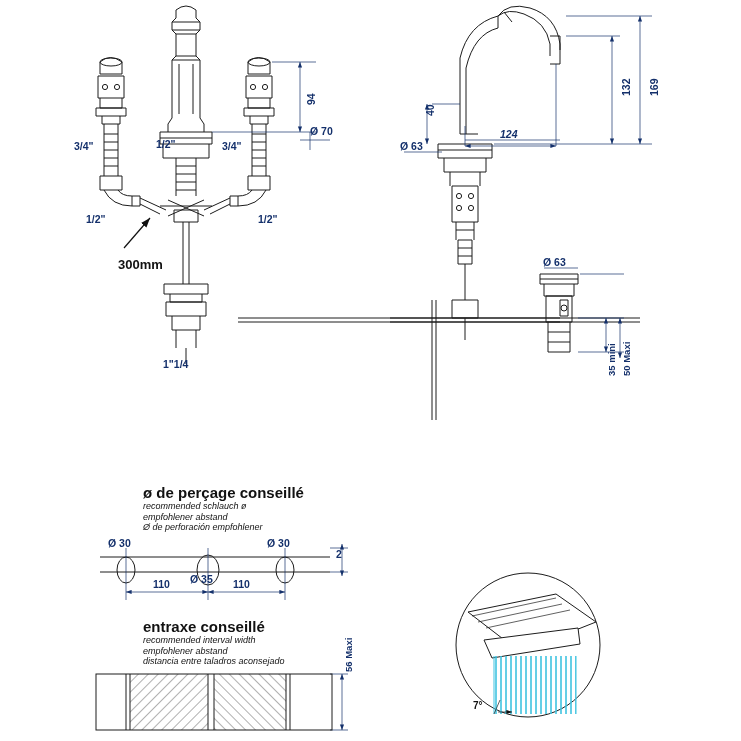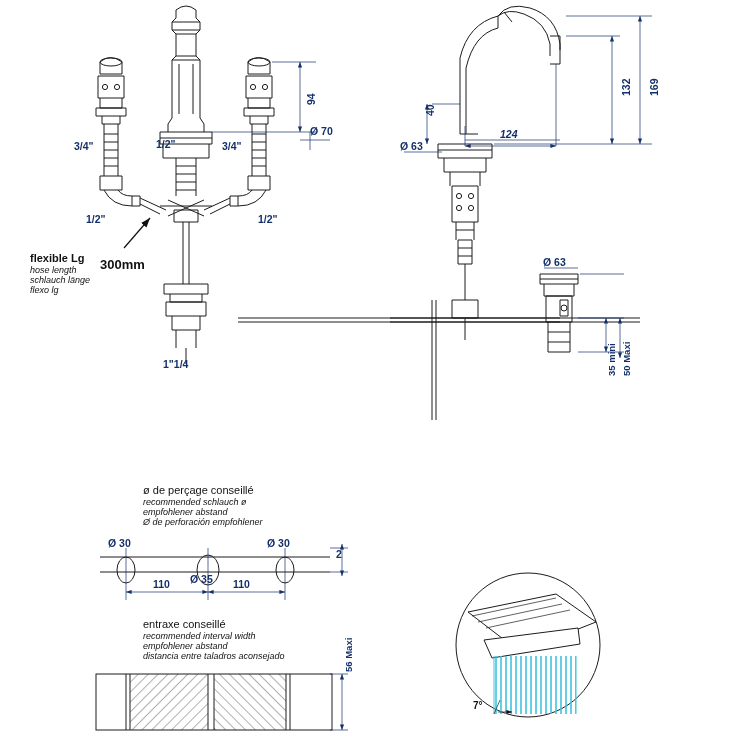--- a/index.html
+++ b/index.html
@@ -50,24 +50,25 @@
   }
   .blk-i {
     font-size: 9px;
     font-style: italic;
     color: #111111;
   }
   .big-b {
     font-size: 13px;
     font-weight: bold;
     color: #111111;
+    margin-left: 18px;
   }
   .cap-b {
-    font-size: 11px;
-    font-weight: normal;
+    font-size: 15px;
+    font-weight: bold;
     color: #111111;
   }
 </style>
 </head>
 <body>
 
 <div id="sheet">
 
   <svg width="741" height="741" viewBox="0 0 741 741">
     <defs>
@@ -284,26 +285,20 @@
 
   <div class="lbl dim" style="left:74px; top:140px;">3/4"</div>
   <div class="lbl dim" style="left:156px; top:138px;">1/2"</div>
   <div class="lbl dim" style="left:222px; top:140px;">3/4"</div>
   <div class="lbl dim" style="left:86px; top:213px;">1/2"</div>
   <div class="lbl dim" style="left:258px; top:213px;">1/2"</div>
   <div class="lbl dim vert" style="left:305px; top:105px;">94</div>
   <div class="lbl dim" style="left:310px; top:125px;">Ø  70</div>
   <div class="lbl dim" style="left:163px; top:358px;">1"1/4</div>
 
-  <div class="lbl" style="left:30px; top:252px;">
-    <div class="blk-b">flexible Lg</div>
-    <div class="blk-i">hose length</div>
-    <div class="blk-i">schlauch länge</div>
-    <div class="blk-i">flexo lg</div>
-  </div>
   <div class="lbl big-b" style="left:100px; top:258px;">300mm</div>
 
   <div class="lbl dim vert" style="left:648px; top:96px;">169</div>
   <div class="lbl dim vert" style="left:620px; top:96px;">132</div>
   <div class="lbl dim vert" style="left:424px; top:116px;">40</div>
   <div class="lbl dim" style="left:500px; top:128px;font-style:italic;">124</div>
   <div class="lbl dim" style="left:400px; top:140px;">Ø  63</div>
 
   <div class="lbl dim" style="left:543px; top:256px;">Ø  63</div>
   <div class="lbl dim-sm vert" style="left:607px; top:376px;">35 mini</div>

